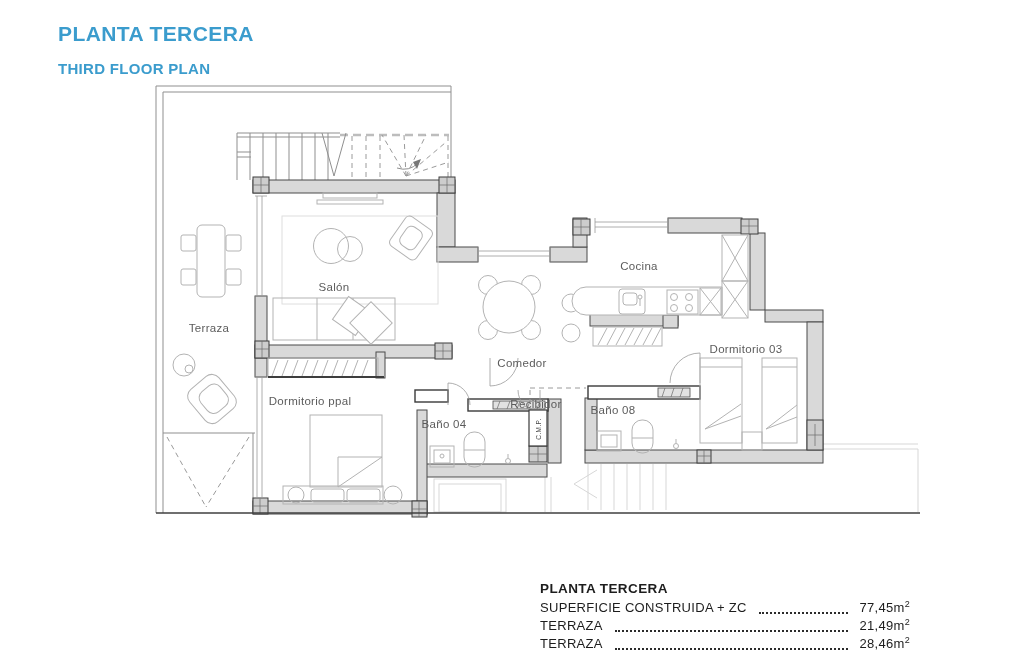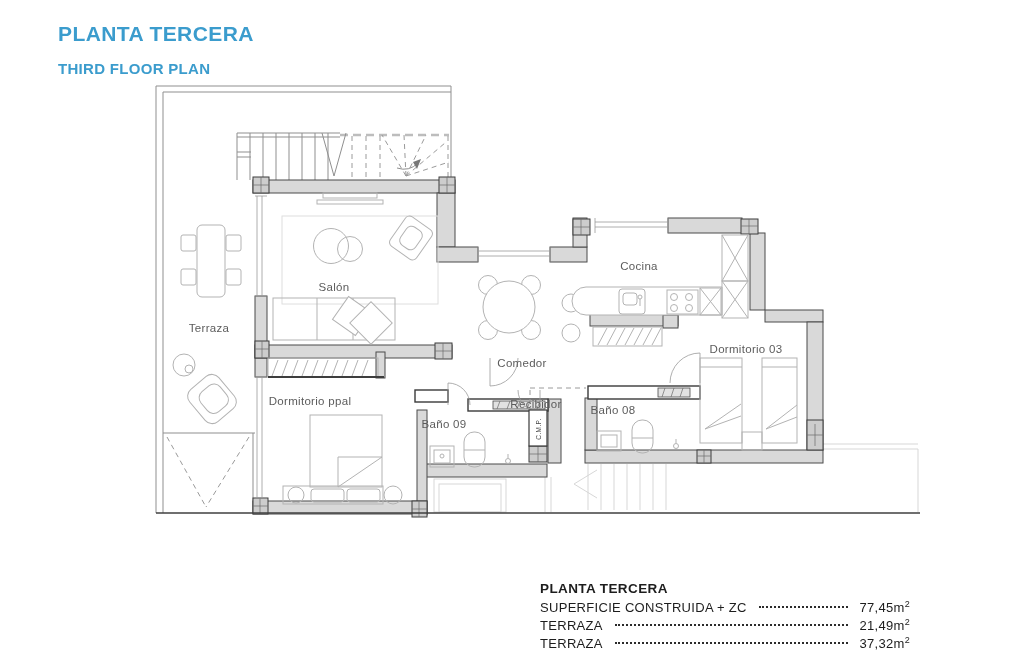--- a/index.html
+++ b/index.html
@@ -21,21 +21,21 @@
   .furn{stroke:#b3b3b3;stroke-width:1;fill:none;}
   .furnw{stroke:#b3b3b3;stroke-width:1;fill:#fff;}
   .ghost{stroke:#d3d3d3;stroke-width:.9;fill:none;}
   .ground{stroke:#3f3f3f;stroke-width:1.6;}
   .room-label{position:absolute;transform:translate(-50%,-50%);font-size:11.5px;
        color:#5c5c5c;letter-spacing:.3px;white-space:nowrap;text-align:right;}
   .cmp-label{position:absolute;left:538px;top:429px;font-size:6.5px;color:#474747;
        letter-spacing:.4px;transform:translate(-50%,-50%) rotate(-90deg);white-space:nowrap;}
   .legend{position:absolute;left:540px;top:581px;width:370px;color:#1d1d1d;}
   .legend-title{font-size:13.5px;font-weight:bold;letter-spacing:.4px;margin-bottom:3px;}
-  .legend-row{display:flex;align-items:center;font-size:13px;letter-spacing:.3px;line-height:18px;gap:11px;}
+  .legend-row{display:flex;align-items:flex-end;font-size:13px;letter-spacing:.3px;line-height:18px;gap:11px;}
   .leader{flex:1;border-bottom:2px dotted #2b2b2b;margin:0 1px 3px 1px;}
   .legend-row sup{font-size:9px;line-height:1;}
 </style>
 </head>
 <body>
 
 <svg width="1020" height="670" viewBox="0 0 1020 670">
 
   <g>
     <line class="thin" x1="156" y1="86" x2="451" y2="86"></line>
@@ -343,36 +343,36 @@
 <div class="plan-title">
   <h1>PLANTA TERCERA</h1>
   <h2>THIRD FLOOR PLAN</h2>
 </div>
 
 <div class="room-label" style="left:334px;top:287px">Salón</div>
 <div class="room-label" style="left:209px;top:328px">Terraza</div>
 <div class="room-label" style="left:522px;top:363px">Comedor</div>
 <div class="room-label" style="left:639px;top:266px">Cocina</div>
 <div class="room-label" style="left:310px;top:401px">Dormitorio ppal</div>
-<div class="room-label" style="left:444px;top:424px">Baño 09</div>
+<div class="room-label" style="left:444px;top:424px">Baño 04</div>
 <div class="room-label" style="left:536px;top:404px">Recibidor</div>
 <div class="room-label" style="left:613px;top:410px">Baño 08</div>
 <div class="room-label" style="left:746px;top:349px">Dormitorio 03</div>
 <div class="cmp-label">C.M.P.</div>
 
 <div class="legend">
   <div class="legend-title">PLANTA TERCERA</div>
   <div class="legend-row">
     <span>SUPERFICIE CONSTRUIDA + ZC</span>
     <span class="leader"></span>
     <span><span>77,45m</span><sup>2</sup></span>
   </div>
   <div class="legend-row">
     <span>TERRAZA</span>
     <span class="leader"></span>
     <span><span>21,49m</span><sup>2</sup></span>
   </div>
   <div class="legend-row">
     <span>TERRAZA</span>
     <span class="leader"></span>
-    <span><span>37,32m</span><sup>2</sup></span>
+    <span><span>28,46m</span><sup>2</sup></span>
   </div>
 </div>
 
 </body></html>

